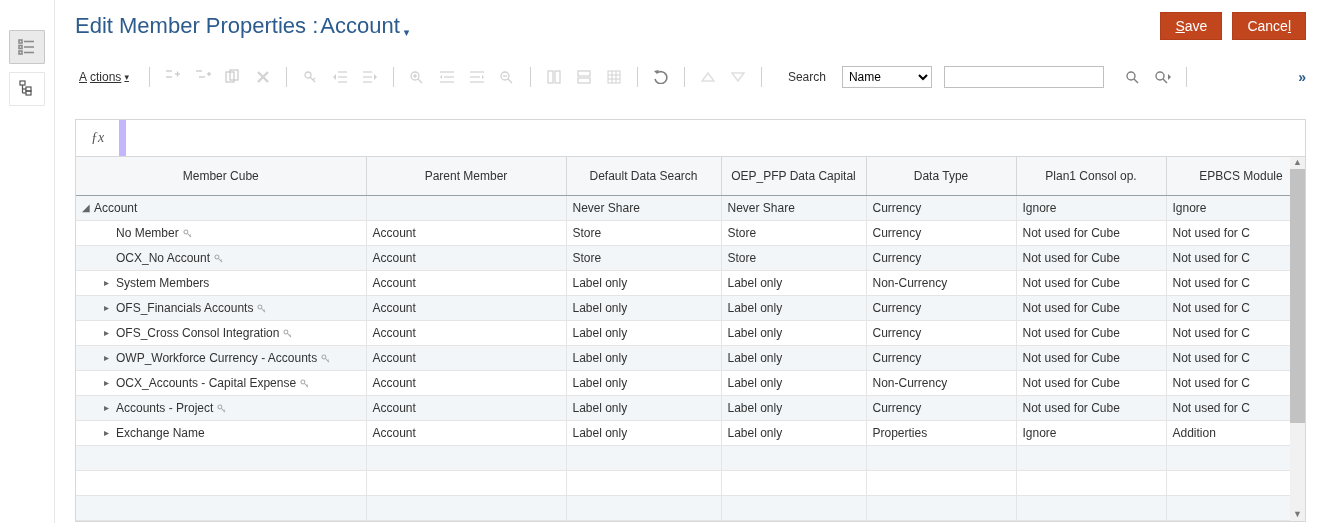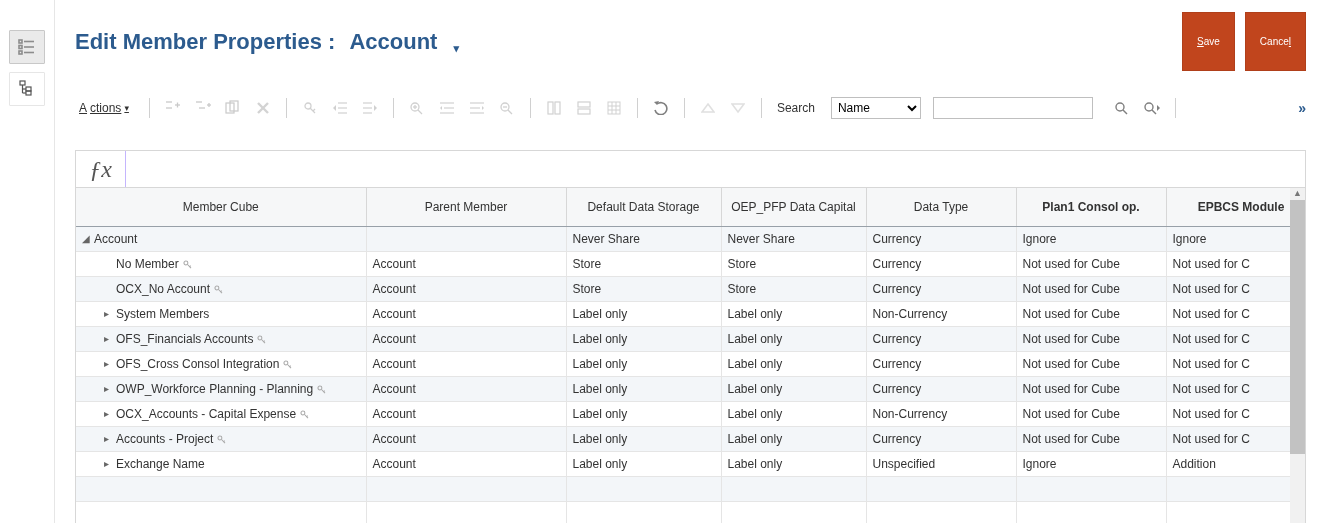--- a/index.html
+++ b/index.html
@@ -39,34 +39,34 @@
 
     
     .header-row {
       display: flex;
       justify-content: space-between;
       align-items: center;
       margin-bottom: 22px;
     }
     .page-title {
       font-size: 22px;
-      font-weight: bold;
+      font-weight: normal;
       color: #2c5b8e;
       display: flex;
       align-items: flex-end;
-      gap: 14px;
+      gap: 2px;
     }
     .page-title .caret { font-size: 11px; margin-left: 2px; color: #2c5b8e;}
     .btn-row { display: flex; gap: 10px; }
     .btn {
-      padding: 23px 14px;
+      padding: 5px 14px;
       color: #fff;
       background: #c1451d;
       border: 1px solid #b03f1a;
-      font-size: 10px;
+      font-size: 14px;
       cursor: pointer;
     }
     
     .toolbar {
       display: flex;
       align-items: center;
       gap: 12px;
       border-bottom: 1px solid #fff;
       padding: 4px 0 12px 4px;
       margin-bottom: 18px;
@@ -87,21 +87,21 @@
     }
     .toolbar .tool-icon {
       width: 18px;
       height: 18px;
       opacity: 0.45;
       display: inline-flex;
       align-items: center;
       justify-content: center;
     }
     .toolbar .tool-icon.dark { opacity: 0.75; }
-    .toolbar .search-label { margin-left: 1px; margin-right: 4px; }
+    .toolbar .search-label { margin-left: 12px; margin-right: 4px; }
     .toolbar select {
       border: 1px solid #bfbfbf;
       background: #fff;
       height: 22px;
       width: 90px;
       font-size: 12px;
       padding: 0 2px;
     }
     .toolbar input[type="text"] {
       border: 1px solid #bfbfbf;
@@ -113,27 +113,27 @@
     
     .formula-bar {
       display: flex;
       align-items: center;
       border: 1px solid #d7d7d7;
       height: 38px;
       margin-bottom: 0;
     }
     .fx-cell {
       width: 50px;
-      border-right: 1px solid #c4b5fd;
+      border-right: 7px solid #c4b5fd;
       display: flex;
       align-items: center;
       justify-content: center;
       font-family: "Times New Roman", serif;
       font-style: italic;
-      font-size: 24px;
+      font-size: 14px;
       color: #555;
       height: 100%;
     }
     .fx-input { flex: 1; height: 100%; }
 
     
     .table-wrap { border: 1px solid #d7d7d7; border-top: none; overflow-x: hidden; position: relative;}
     table { width: 100%; border-collapse: collapse; table-layout: fixed; }
     thead th {
       background: #f6f7f8;
@@ -146,21 +146,21 @@
       color: #333;
       height: 38px;
       vertical-align: middle;
     }
     thead th.col-member { width: 290px; }
     thead th.col-parent { width: 200px; }
     thead th.col-storage { width: 155px; }
     thead th.col-storage2 { width: 145px; }
     thead th.col-type { width: 150px; }
     thead th.col-plan1,
-    thead th.col-epbcs { width: 150px; font-weight: bold; }
+    thead th.col-epbcs { width: 150px; }
 
     tbody tr { height: 25px; }
     tbody tr.odd { background: #f3f6f9; }
     tbody td {
       border-right: 1px solid #e5e5e5;
       border-bottom: 1px solid #e5e5e5;
       padding: 3px 6px;
       font-size: 12px;
       white-space: nowrap;
       overflow: hidden;
@@ -443,21 +443,21 @@
     <div class="fx-cell">ƒx</div>
     <div class="fx-input"></div>
   </div>
 
   <div class="table-wrap">
     <table>
       <thead>
         <tr>
           <th class="col-member">Member Cube</th>
           <th class="col-parent">Parent Member</th>
-          <th class="col-storage">Default Data Storage</th>
+          <th class="col-storage">Default Data Search</th>
           <th class="col-storage2">OEP_PFP Data Capital</th>
           <th class="col-type">Data Type</th>
           <th class="col-plan1">Plan1 Consol op.</th>
           <th class="col-epbcs">EPBCS Module</th>
         </tr>
       </thead>
       <tbody id="tbody">
           <tr class="odd">
             <td style="padding-left:6px">
               <span class="tree-cell">
@@ -567,21 +567,21 @@
             <td>Label only</td>
             <td>Label only</td>
             <td>Currency</td>
             <td>Not used for Cube</td>
             <td>Not used for C</td>
           </tr>
           <tr class="odd">
             <td style="padding-left:28px">
               <span class="tree-cell">
                 <span class="tree-toggle">▸</span>
-                <span>OWP_Workforce Planning - Planning</span>
+                <span>OWP_Workforce Currency - Accounts</span>
                 <span><svg class="key-icon" width="11" height="11" viewBox="0 0 14 14" style="vertical-align:middle">
                     <g fill="none" stroke="#a8a8a8" stroke-width="1.3">
                       <circle cx="5" cy="5" r="2.5"></circle>
                       <line x1="7" y1="7" x2="11.5" y2="11.5"></line>
                       <line x1="9.5" y1="10" x2="11" y2="8.5"></line>
                     </g>
                   </svg></span>
               </span>
             </td>
             <td>Account</td>
@@ -636,21 +636,21 @@
           <tr>
             <td style="padding-left:28px">
               <span class="tree-cell">
                 <span class="tree-toggle">▸</span>
                 <span>Exchange Name</span>
               </span>
             </td>
             <td>Account</td>
             <td>Label only</td>
             <td>Label only</td>
-            <td>Unspecified</td>
+            <td>Properties</td>
             <td>Ignore</td>
             <td>Addition</td>
           </tr>
           <tr class="odd">
             <td></td>
             <td></td>
             <td></td>
             <td></td>
             <td></td>
             <td></td>

